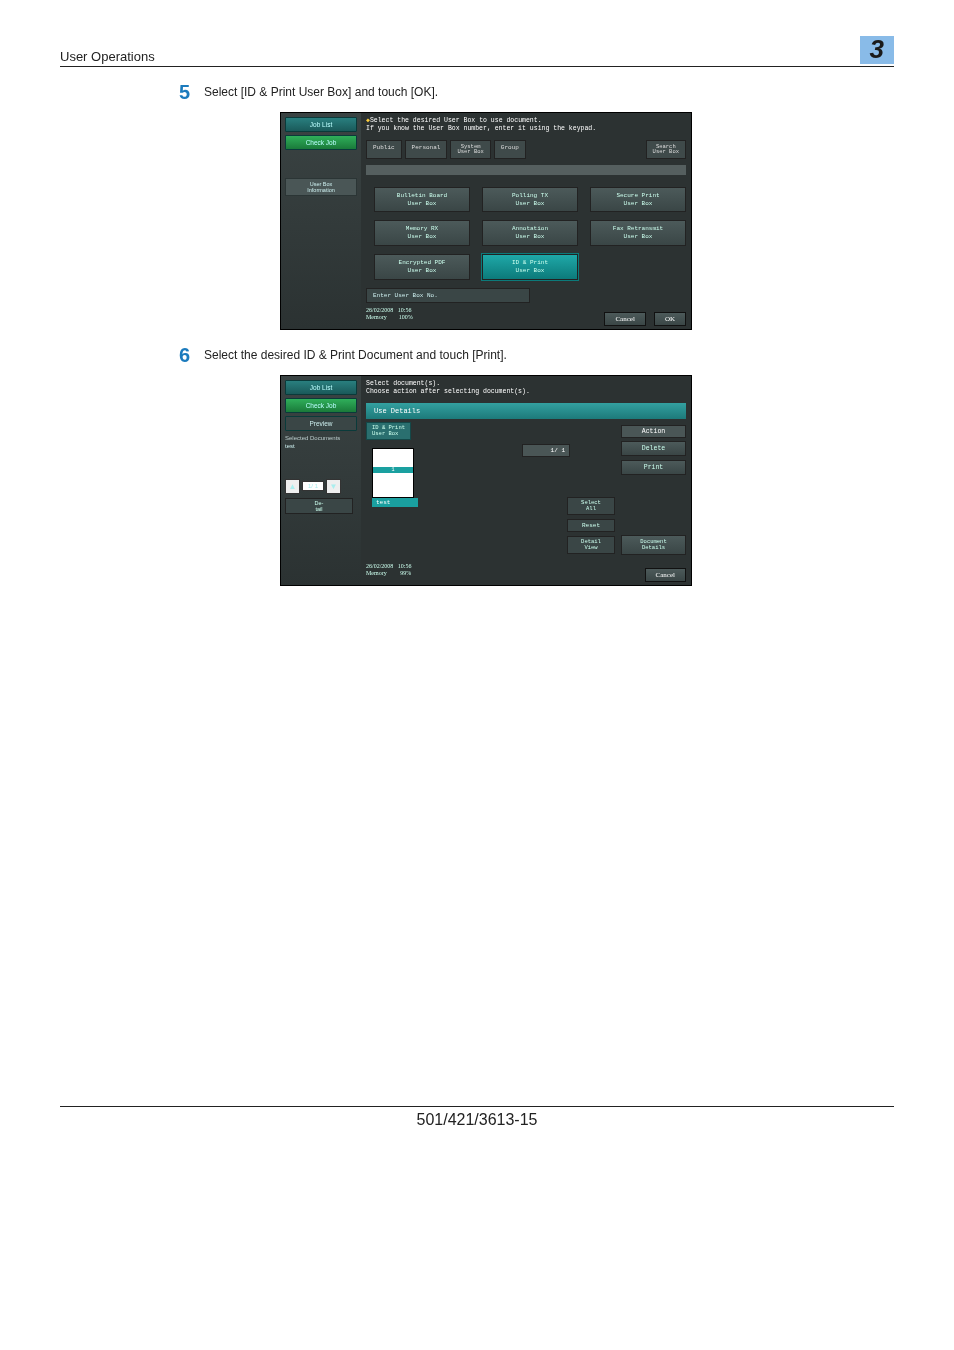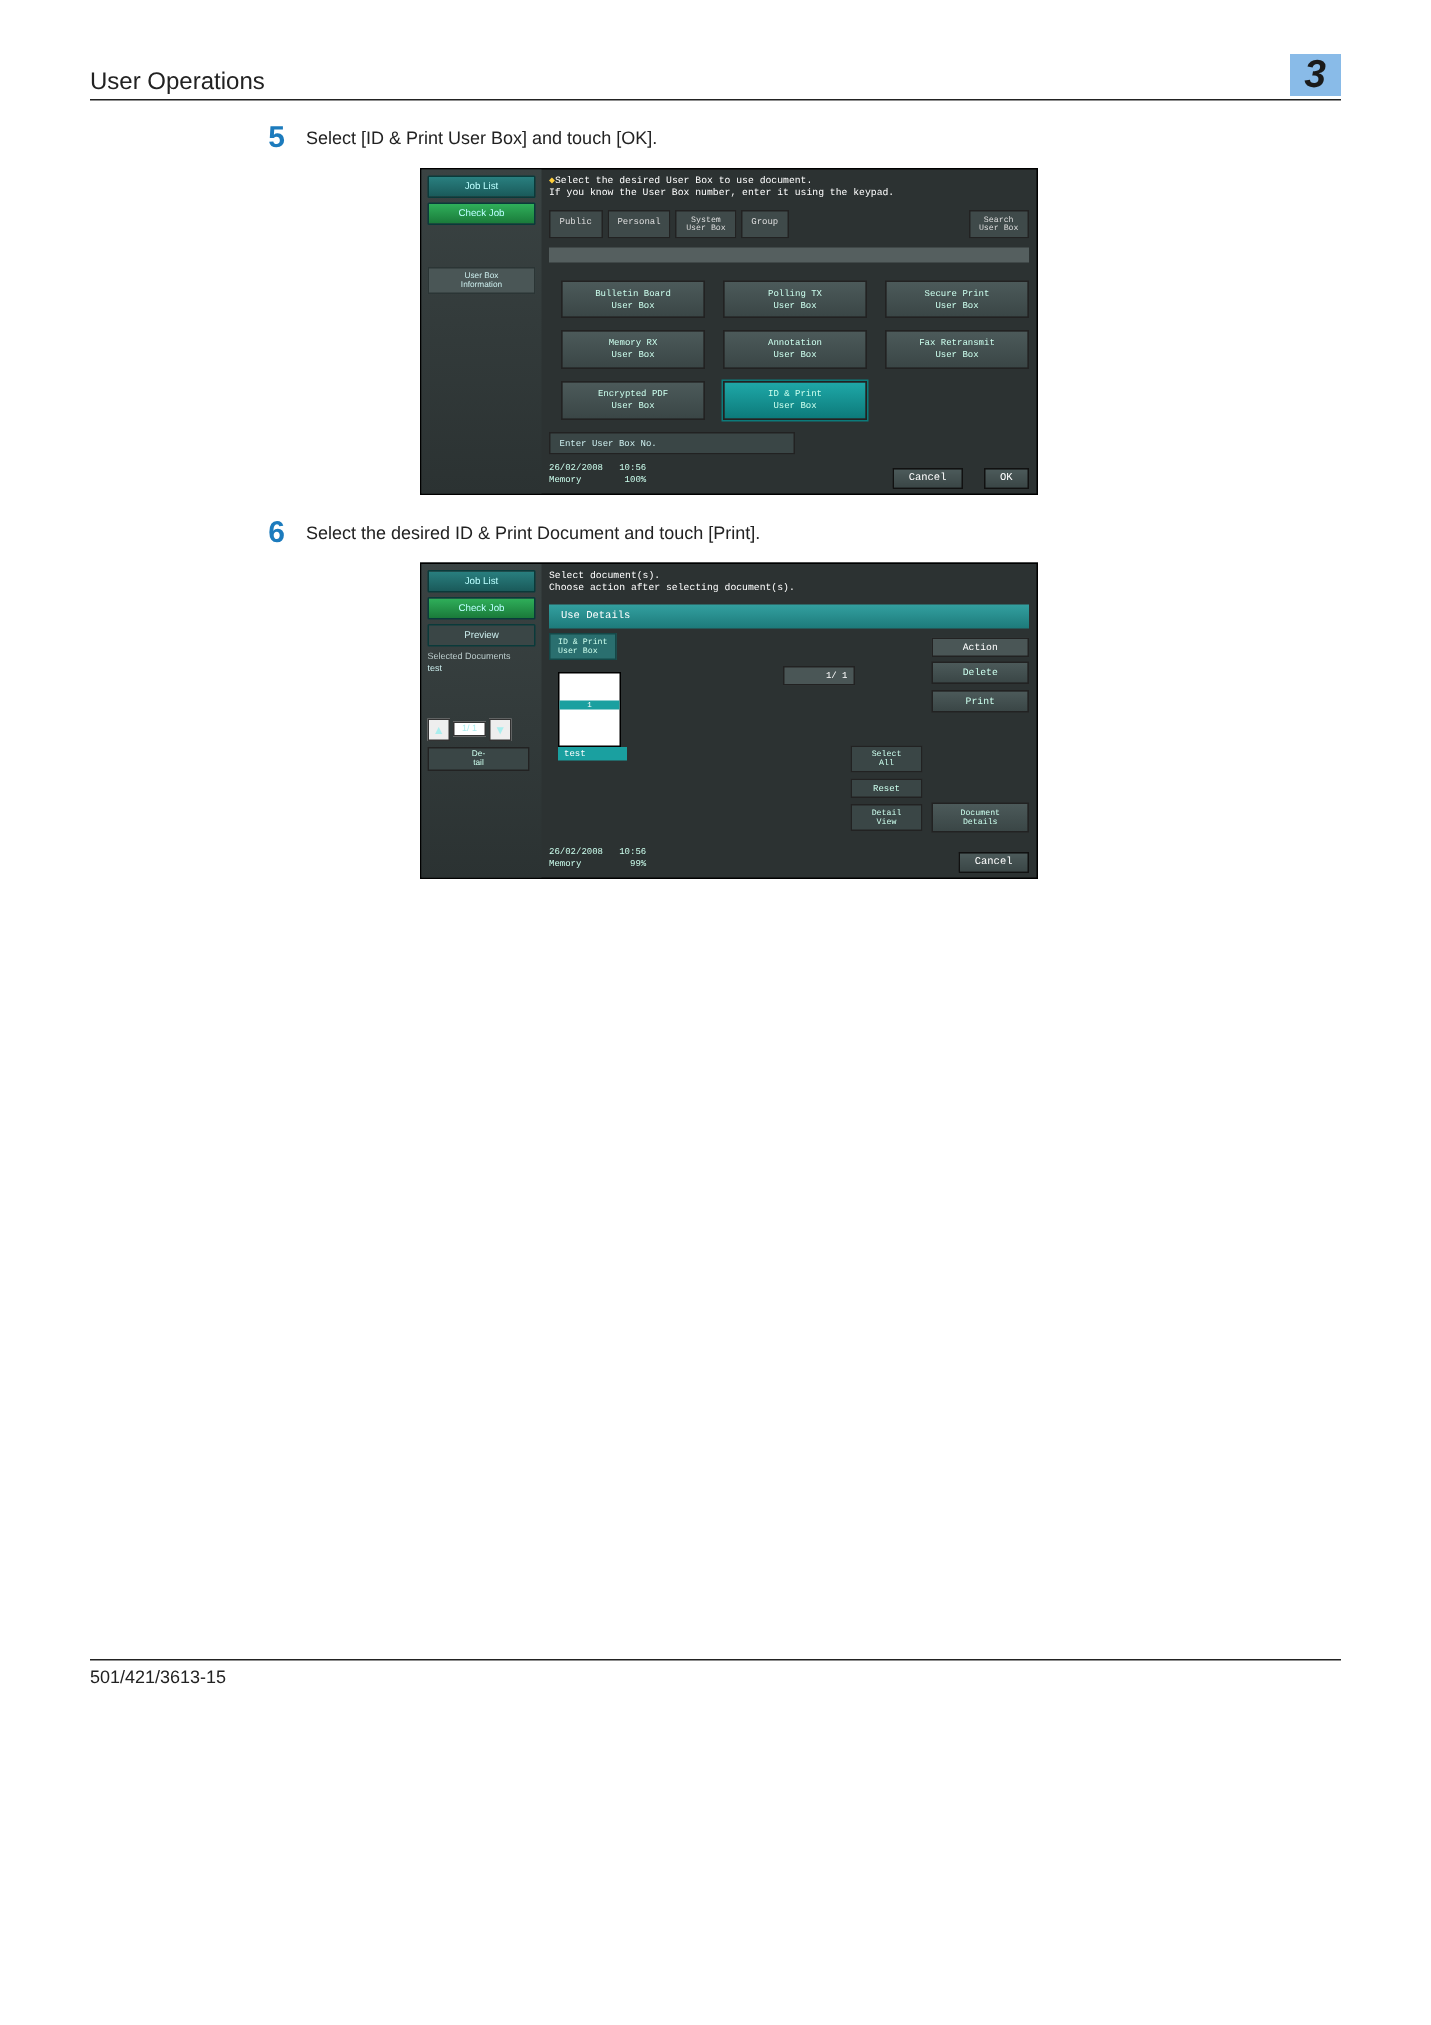--- a/index.html
+++ b/index.html
@@ -1,39 +1,39 @@
 <!DOCTYPE html>
 <html><head>
 <meta charset="utf-8">
 <style>
   body{margin:0;font-family:Arial,Helvetica,sans-serif;background:#fff;color:#222;width:954px;}
   .page{padding:36px 60px 20px 60px;box-sizing:border-box;}
   .top-row{display:flex;justify-content:space-between;align-items:flex-end;border-bottom:1px solid #222;padding-bottom:2px;margin-bottom:10px;}
-  .top-row .lbl{font-size:16px;}
+  .top-row .lbl{font-size:13px;}
   .chapnum{background:#89bbe8;color:#1a1a1a;font-size:26px;font-weight:bold;font-style:italic;padding:0 10px 2px 10px;line-height:1;}
   .step{display:flex;align-items:flex-start;margin:14px 0 8px 0;}
   .step .num{color:#1c7bbd;font-size:20px;font-weight:bold;width:30px;text-align:right;margin-right:14px;margin-left:100px;}
   .step .txt{font-size:12px;margin-top:4px;}
   .shot{width:410px;margin-left:220px;margin-top:6px;border:1px solid #000;display:flex;background:#2c3232;}
   .left-col{width:80px;background:linear-gradient(#3a4343,#2b3232);padding:4px;box-sizing:border-box;font-size:6px;color:#aee;}
   .lc-btn{background:linear-gradient(#297f7f,#1a5a5a);border:1px solid #0a3a3a;color:#bff;text-align:center;padding:3px 2px;margin-bottom:3px;font-size:6.5px;border-radius:1px;}
   .lc-tab{background:#4a5656;border:1px solid #2b3535;color:#cee;padding:2px 2px;margin:5px 0 3px 0;font-size:5.5px;text-align:center;}
   .sel-docs{color:#bcc;font-size:6px;margin-top:4px;}
   .main-col{flex:1;padding:4px 5px;box-sizing:border-box;font-family:"Courier New",monospace;}
   .msg{color:#fff;font-size:6.5px;line-height:1.3;}
   .msg .y{color:#ffcf3d;}
   .tab-row{display:flex;gap:3px;margin:6px 0;}
   .tab{background:#3f4a4a;border:1px solid #222;color:#ddd;font-size:6px;padding:3px 6px;text-align:center;}
   .tab.lh{line-height:1;font-size:5.5px;}
   .strip{background:#555f5f;height:10px;margin-bottom:4px;}
   .grid{display:flex;flex-wrap:wrap;gap:8px 12px;margin:12px 0 8px 8px;}
   .gbtn{width:90px;background:linear-gradient(#4c5a5a,#3a4646);border:1px solid #222;color:#cfe;font-size:6px;text-align:center;padding:4px 2px;line-height:1.3;}
   .gbtn.sel{background:linear-gradient(#1fa8a8,#0c7a7a);box-shadow:0 0 0 1px #0c7a7a;}
   .enter-bar{background:#3a4646;border:1px solid #222;color:#cee;font-size:6px;padding:3px 6px;margin:6px 0 4px 0;width:150px;}
-  .foot{display:flex;justify-content:space-between;align-items:center;margin-top:3px;}
+  .foot{display:flex;justify-content:space-between;align-items:flex-start;margin-top:3px;font-family:Liberation Serif, serif;}
   .foot .meta{color:#cfe;font-size:6px;line-height:1.2;}
   .fbtn{background:linear-gradient(#4c5a5a,#3a4646);border:1px solid #111;color:#fff;font-size:7px;padding:2px 10px;margin-left:4px;}
   .tab-bar{background:linear-gradient(#33a0a0,#1d7a7a);color:#fff;font-size:7px;padding:4px 8px;margin:6px 0 3px 0;}
   .sub-tab{display:inline-block;background:#2a6f6f;border:1px solid #144848;color:#cfe;font-size:5.5px;padding:2px 5px;margin-bottom:4px;line-height:1.1;}
   .main2{display:flex;}
   .docarea{flex:1;position:relative;height:112px;padding-top:4px;}
   .thumb{width:40px;height:48px;background:#fff;border:1px solid #000;margin-left:6px;position:relative;}
   .thumb .band{position:absolute;left:0;right:0;top:18px;height:6px;background:#1aa0a0;color:#fff;font-size:5px;text-align:center;}
   .thumb-lbl{background:#1aa0a0;color:#fff;font-size:6px;padding:1px 4px;margin-left:6px;width:38px;text-align:left;}
   .right-ops{width:65px;padding-top:3px;}
@@ -43,21 +43,21 @@
   .op-btn.sm{font-size:5.5px;line-height:1.1;}
   .midcol{width:48px;margin-right:6px;}
   .mid-btn{background:#3a4646;border:1px solid #222;color:#cfe;font-size:5.5px;padding:2px 3px;text-align:center;margin-top:40px;line-height:1.1;}
   .mid-btn2{background:#3a4646;border:1px solid #222;color:#cfe;font-size:6px;padding:2px 3px;text-align:center;margin-top:4px;}
   .mid-btn3{background:#3a4646;border:1px solid #222;color:#cfe;font-size:5.5px;padding:2px 3px;text-align:center;margin-top:4px;line-height:1.1;}
   .pager{display:flex;align-items:center;margin-top:30px;}
   .arrow{width:13px;height:13px;background:#eee;border:1px solid #333;display:flex;align-items:center;justify-content:center;font-size:8px;}
   .page-c{background:#fff;border:1px solid #333;font-size:6px;padding:1px 5px;margin:0 2px;}
   .detail-btn{background:#3a4646;border:1px solid #222;color:#cfe;font-size:5.5px;padding:1px 2px;margin-top:4px;width:62px;text-align:center;line-height:1.1;}
   .note{font-size:12px;margin:14px 0 0 200px;}
-  .bottom{display:flex;justify-content:flex-start;border-top:1px solid #222;margin-top:520px;padding-top:4px;font-size:12px;}
+  .bottom{display:flex;justify-content:center;border-top:1px solid #222;margin-top:520px;padding-top:4px;font-size:16px;}
   .spacer{height:20px;}
 </style>
 </head>
 <body>
 
 <div class="page">
   <div class="top-row">
     <span class="lbl">User Operations</span>
     <span class="chapnum">3</span>
   </div>

